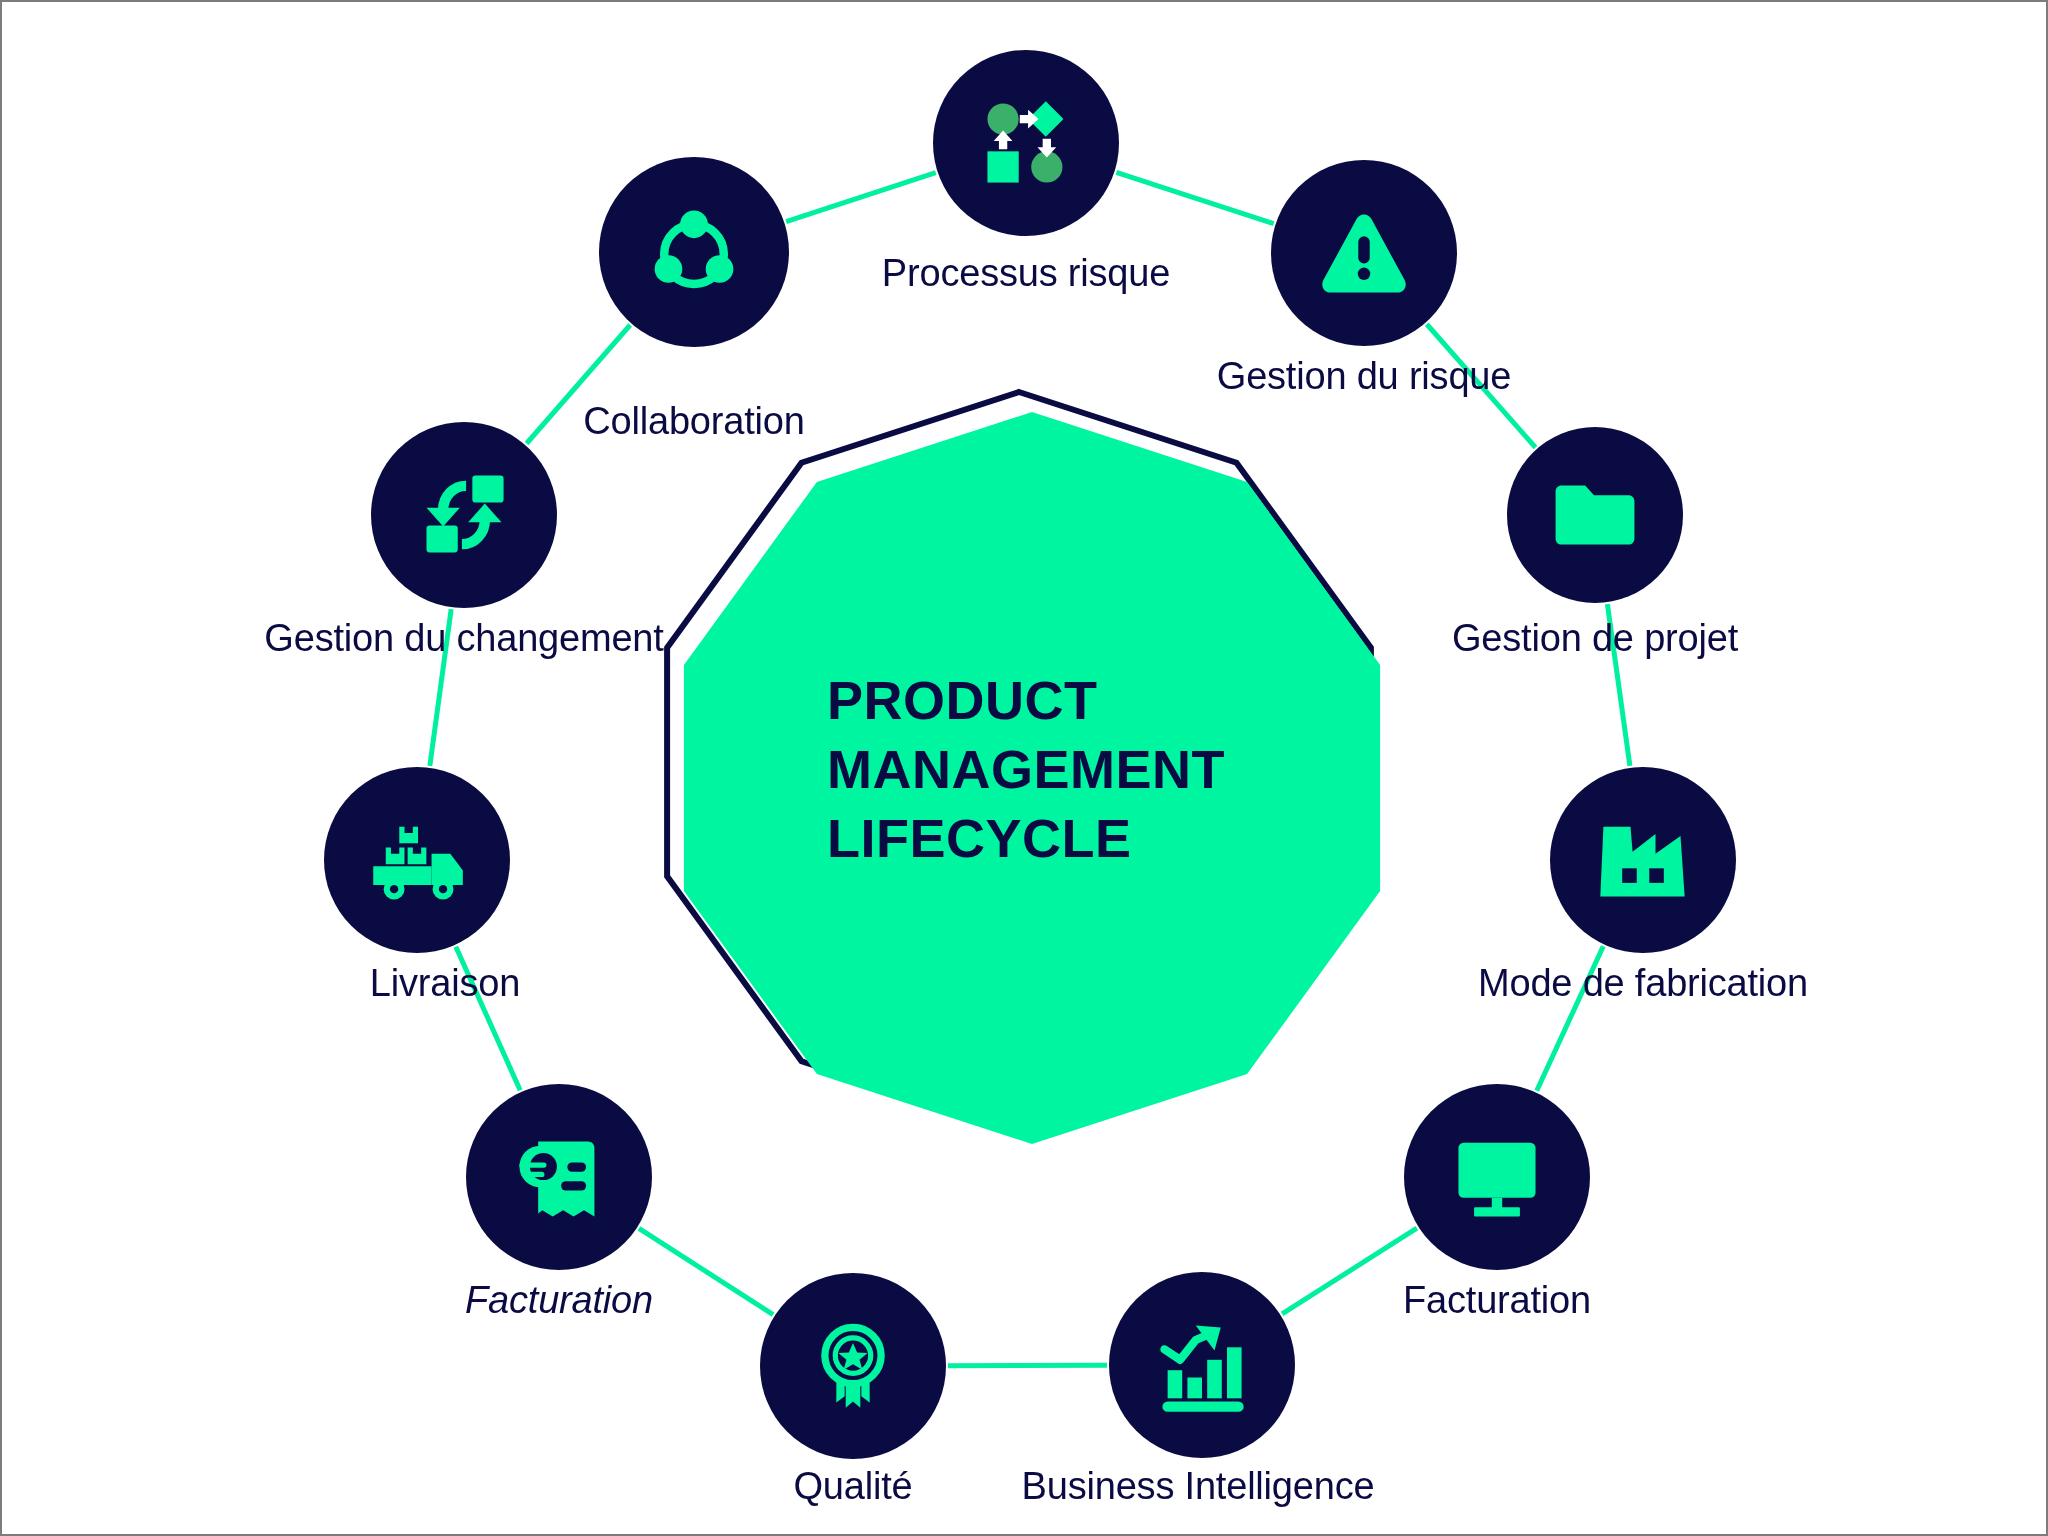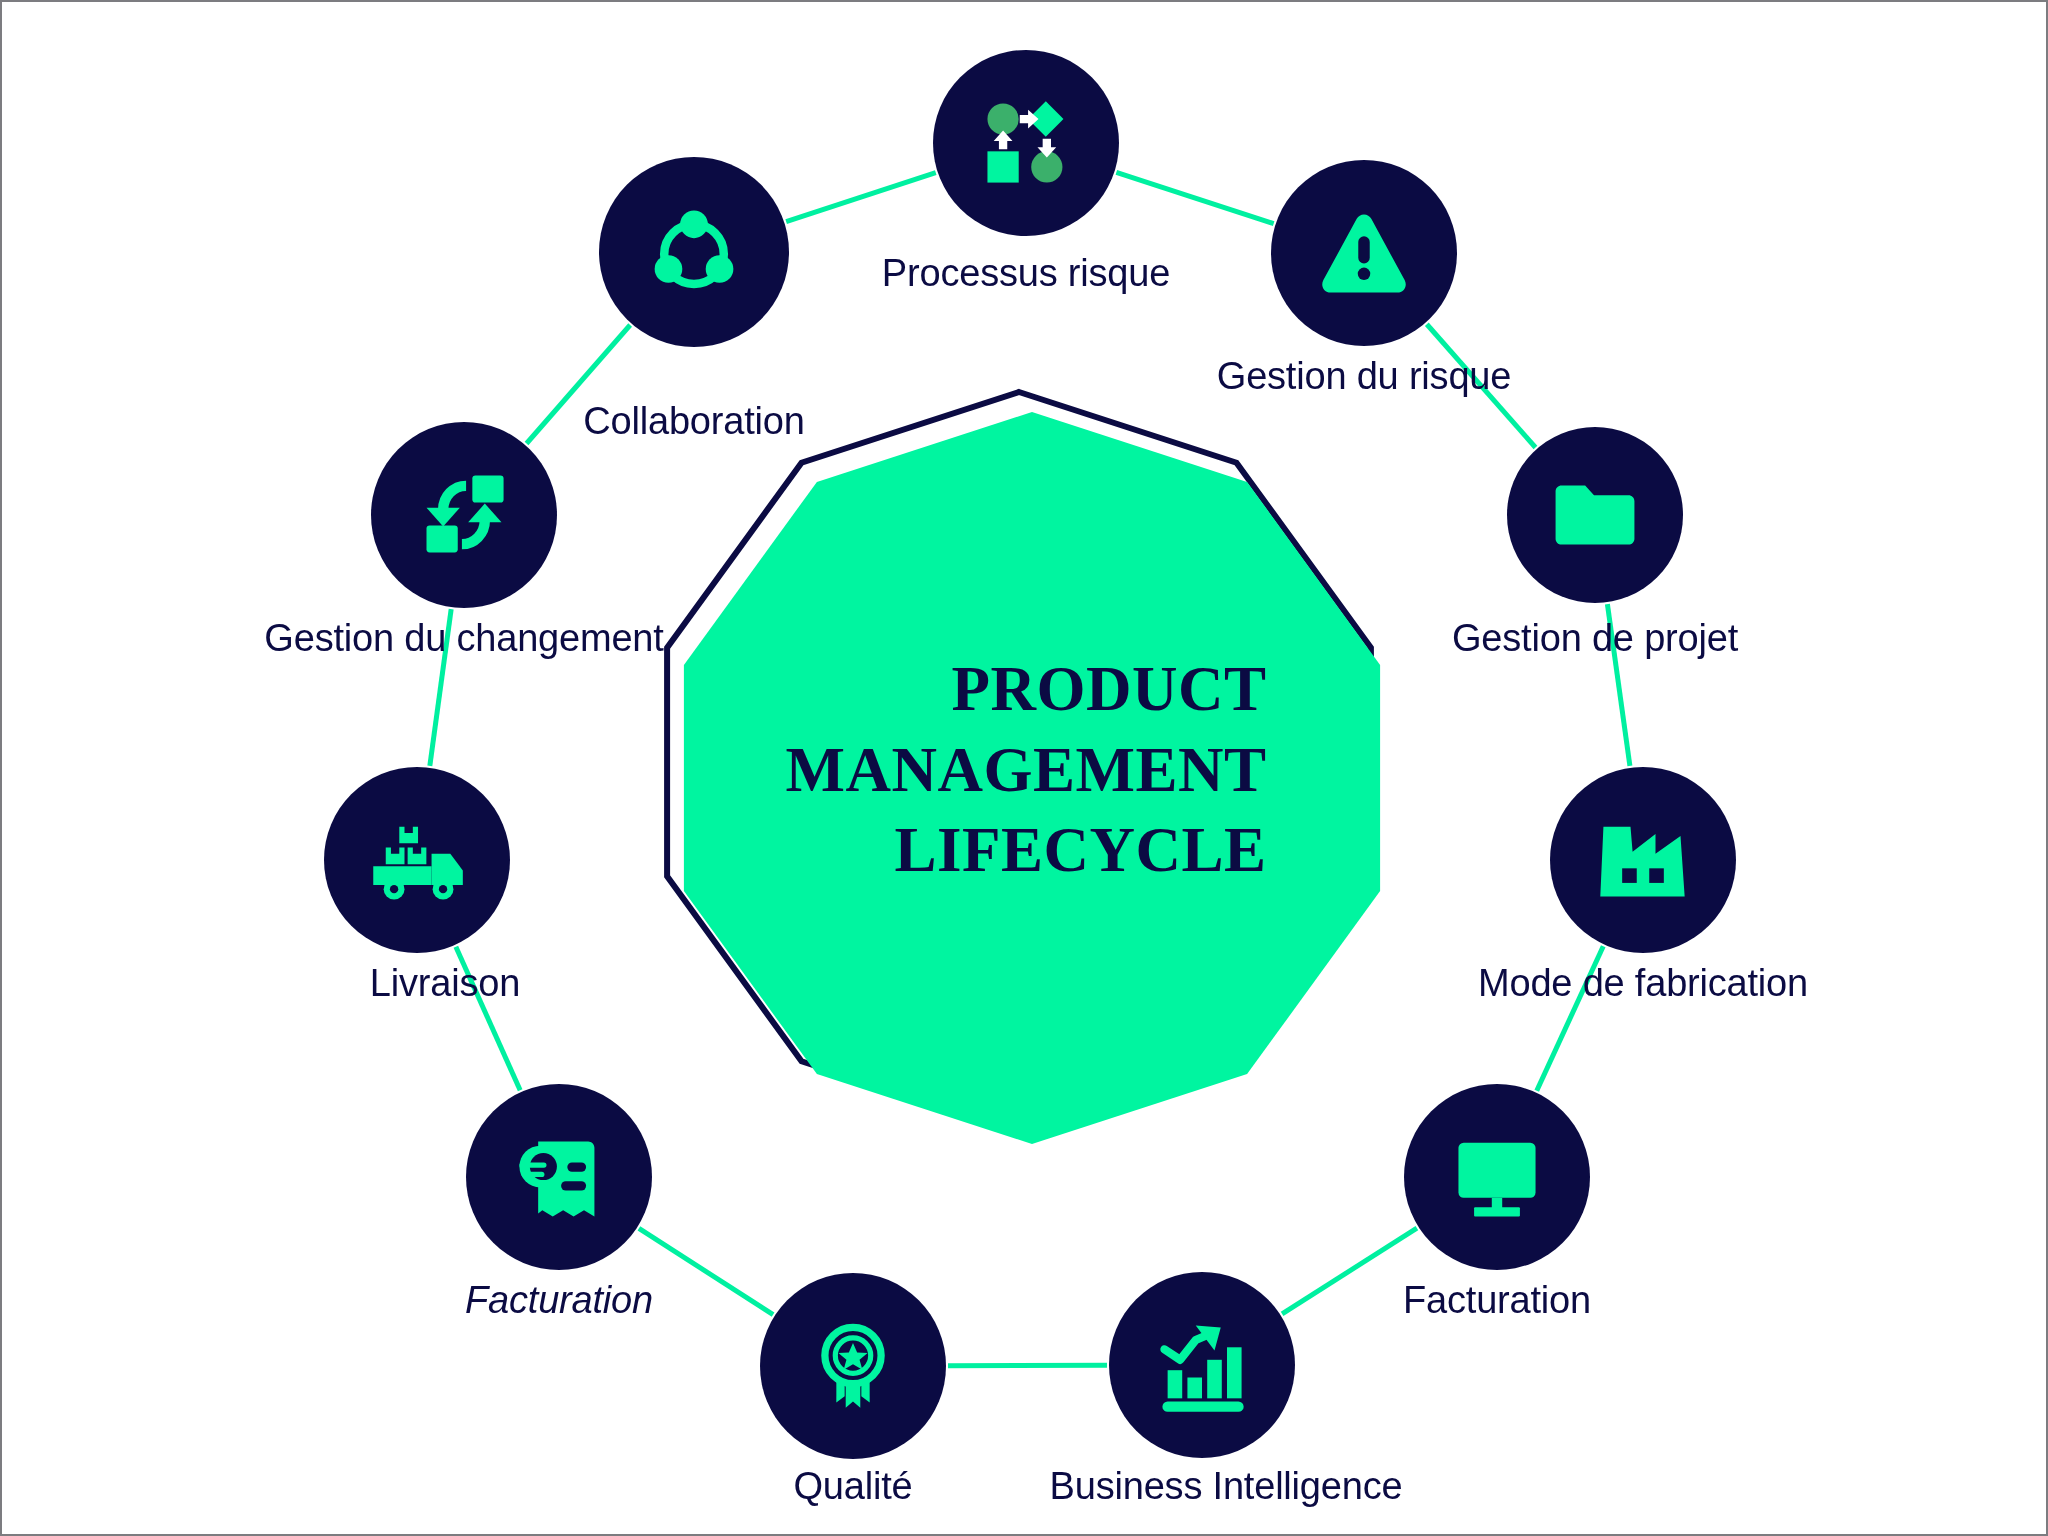--- a/index.html
+++ b/index.html
@@ -37,25 +37,25 @@
     white-space: nowrap;
     letter-spacing: -0.2px;
     transform: translate(-50%, 0);
     pointer-events: none;
   }
   .center-text {
     position: absolute;
     left: 1024px;
     top: 768px;
     transform: translate(-50%, -50%);
-    text-align: right;
+    text-align: left;
     color: #0b0b43;
-    font-family: Liberation Serif, serif;
+    font-family: Liberation Sans, sans-serif;
     font-weight: bold;
-    font-size: 63px;
+    font-size: 54px;
     line-height: 1.28;
     letter-spacing: 0.5px;
   }
   .center-text div { display: block; }
 </style>
 </head>
 <body>
 
 <div id="canvas">
 
@@ -232,21 +232,21 @@
     <div>MANAGEMENT</div>
     <div>LIFECYCLE</div>
   </div>
 
   <div id="labels">
       <div class="node-label" style="left: 1024px; top: 250px;">Processus risque</div>
       <div class="node-label" style="left: 1362px; top: 353px;">Gestion du risque</div>
       <div class="node-label" style="left: 1593px; top: 615px;">Gestion de projet</div>
       <div class="node-label" style="left: 1641px; top: 960px;">Mode de fabrication</div>
       <div class="node-label" style="left: 1495px; top: 1277px;">Facturation</div>
-      <div class="node-label" style="left: 1224px; top: 1463px;">Business Intelligence</div>
+      <div class="node-label" style="left: 1196px; top: 1463px;">Business Intelligence</div>
       <div class="node-label" style="left: 851px; top: 1463px;">Qualité</div>
       <div class="node-label" style="left: 557px; top: 1277px; font-style: italic;">Facturation</div>
       <div class="node-label" style="left: 415px; top: 960px; margin-left: 28px;">Livraison</div>
       <div class="node-label" style="left: 462px; top: 615px;">Gestion du changement</div>
       <div class="node-label" style="left: 692px; top: 354px; margin-top: 44px;">Collaboration</div>
     </div>
 
 </div>
 
 </body></html>

